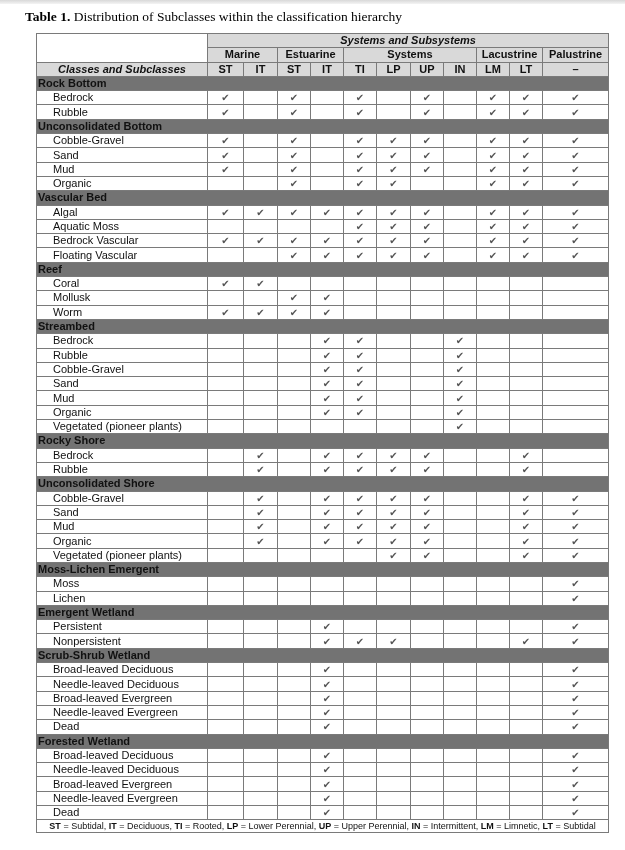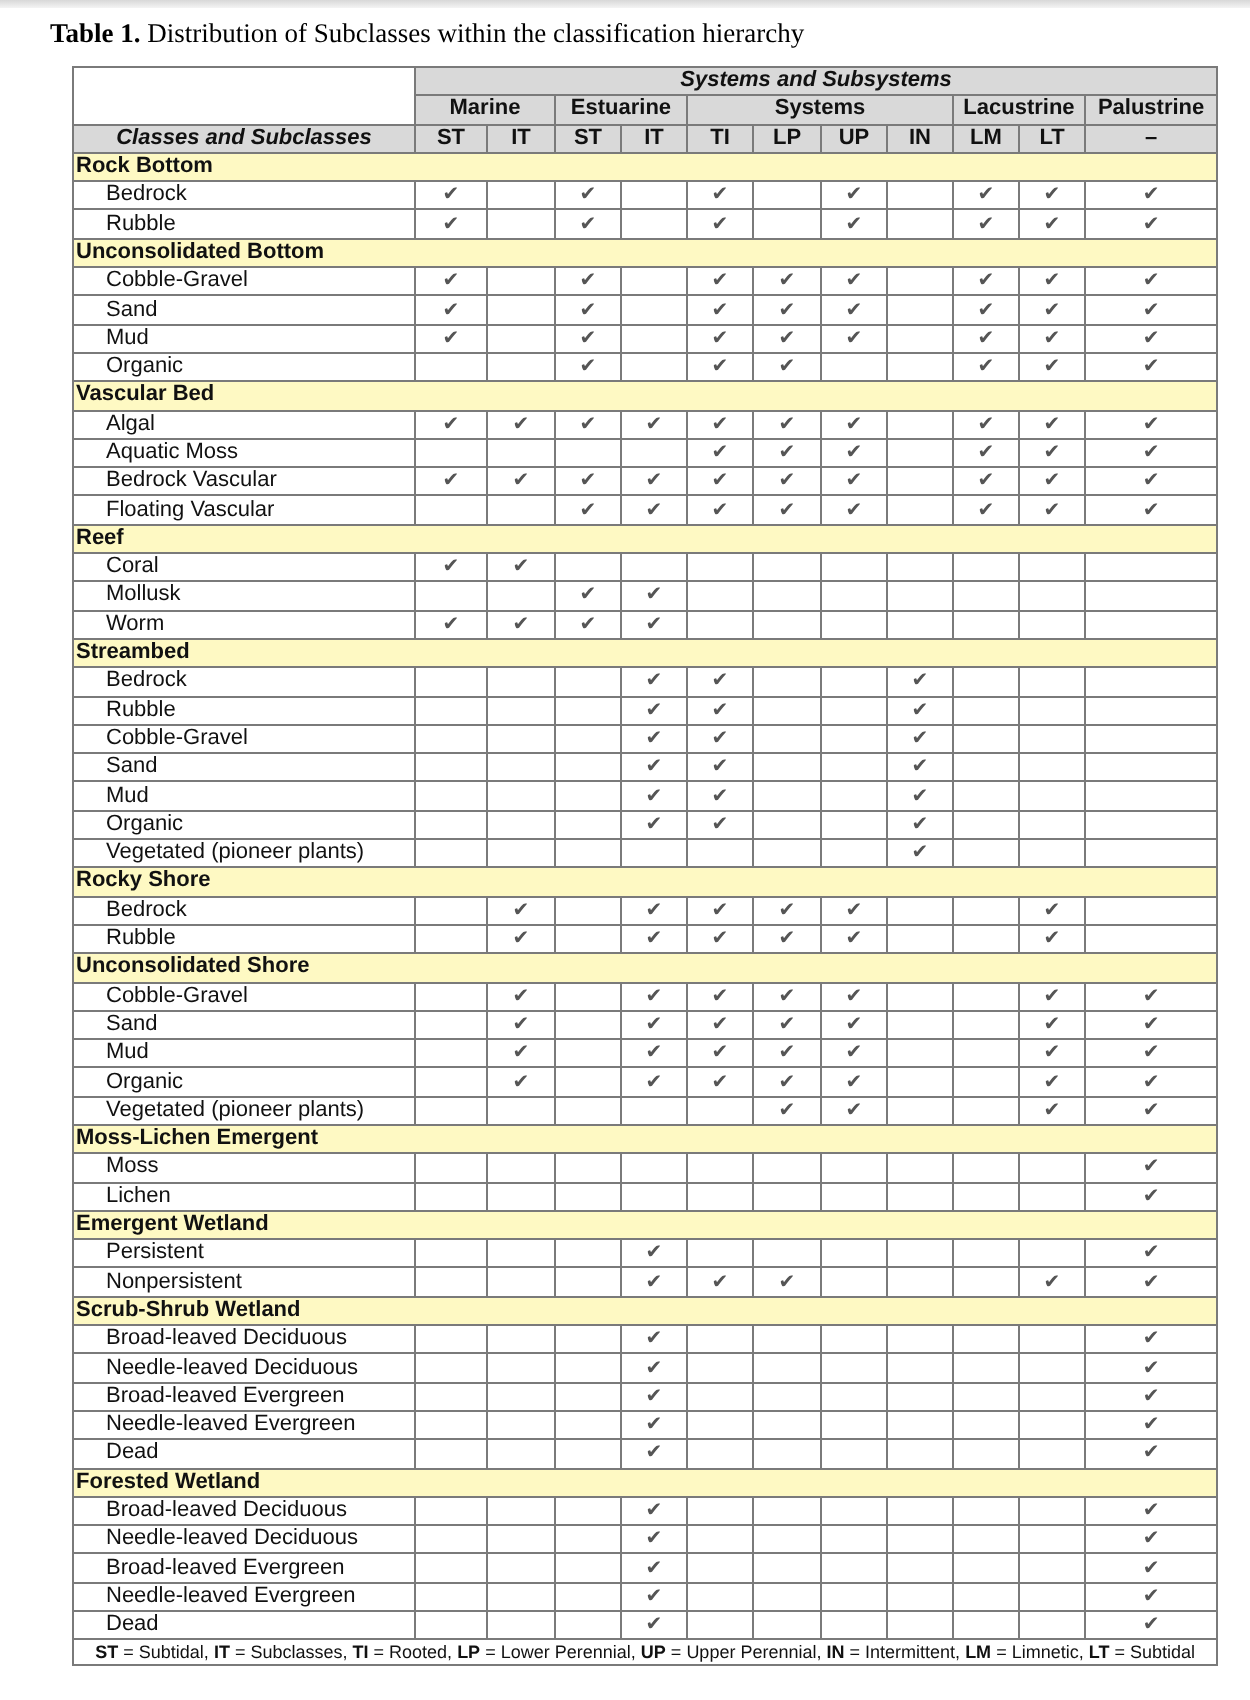--- a/index.html
+++ b/index.html
@@ -5,21 +5,21 @@
   html, body { margin:0; padding:0; background:#fff; }
   body { width:625px; height:850px; position:relative; overflow:hidden; font-family:"Liberation Sans", sans-serif; }
   .topbar { position:absolute; left:0; top:0; width:625px; height:4px; background:linear-gradient(#d8d8d8,#f4f4f4); }
   .title { position:absolute; left:25px; top:9px; font-family:"Liberation Serif", serif; font-size:13.5px; color:#000000; }
   .title b { font-weight:bold; }
   table { position:absolute; left:36px; top:33px; border-collapse:collapse; table-layout:fixed; width:572px; font-size:11px; color:#111; }
   td, th { border:1px solid #7a7a7a; padding:0; height:13.3px; line-height:13px; overflow:hidden; white-space:nowrap; }
   th { font-weight:bold; background:#d9d9d9; text-align:center; font-size:11px; }
   th.it { font-style:italic; }
   th.blank { background:#fff; }
-  .grp td { background:#fef9c3; font-weight:bold; padding-left:1px; border-left:1px solid #7a7a7a; border-right:1px solid #7a7a7a; }
+  .grp td { background:#737373; font-weight:bold; padding-left:1px; border-left:1px solid #7a7a7a; border-right:1px solid #7a7a7a; }
   td.lbl { padding-left:16px; }
   td.c { text-align:center; color:#555; font-size:10px; }
   td.legend { text-align:center; font-size:9px; line-height:12px; height:12px; }
   td.legend b { font-weight:bold; }
 </style>
 </head>
 <body>
 
 <div class="topbar"></div>
 <div class="title"><b>Table 1.</b><span> Distribution of Subclasses within the classification hierarchy</span></div>
@@ -670,16 +670,16 @@
         <td class="c"></td>
         <td class="c"></td>
         <td class="c"></td>
         <td class="c"></td>
         <td class="c"></td>
         <td class="c">✔</td>
       </tr>
     </tbody>
   <tfoot>
     <tr>
-        <td class="legend" colspan="12" id="legend"><b>ST</b> = <span>Subtidal</span>,  <b>IT</b> = <span>Subclasses</span>,  <b>TI</b> = <span>Rooted</span>,  <b>LP</b> = <span>Lower Perennial</span>,  <b>UP</b> = <span>Upper Perennial</span>,  <b>IN</b> = <span>Intermittent</span>,  <b>LM</b> = <span>Limnetic</span>,  <b>LT</b> = <span>Subtidal</span></td>
+        <td class="legend" colspan="12" id="legend"><b>ST</b> = <span>Subtidal</span>,  <b>IT</b> = <span>Deciduous</span>,  <b>TI</b> = <span>Rooted</span>,  <b>LP</b> = <span>Lower Perennial</span>,  <b>UP</b> = <span>Upper Perennial</span>,  <b>IN</b> = <span>Intermittent</span>,  <b>LM</b> = <span>Limnetic</span>,  <b>LT</b> = <span>Subtidal</span></td>
       </tr>
   </tfoot>
 </table>
 
 </body></html>

